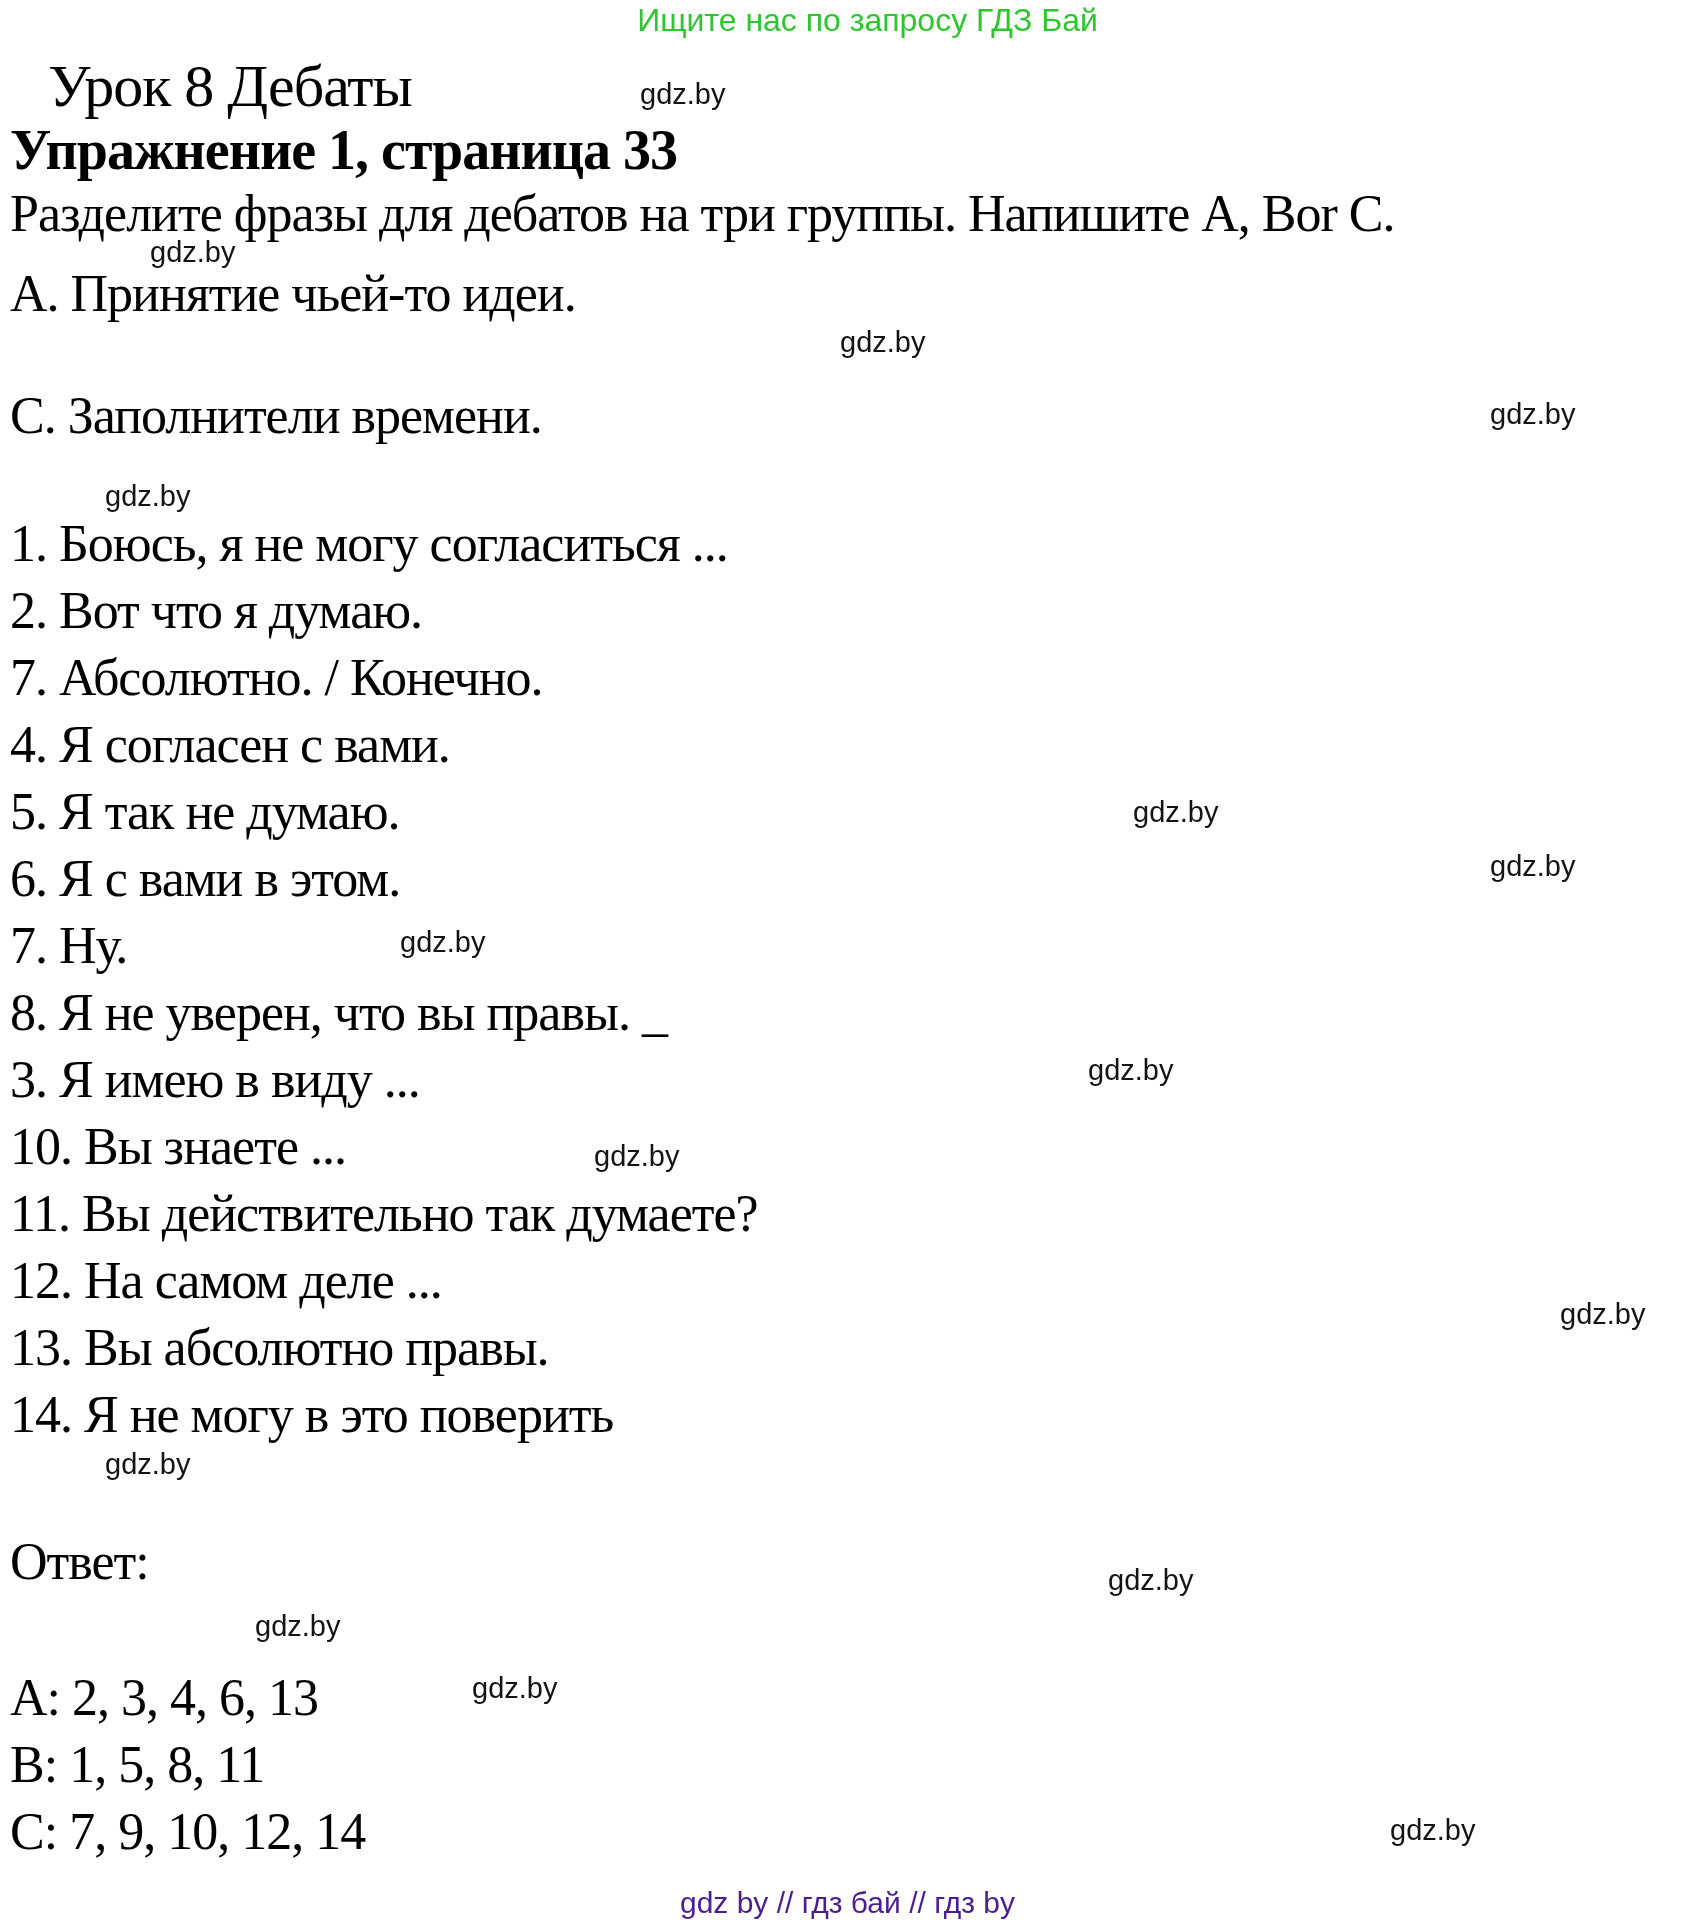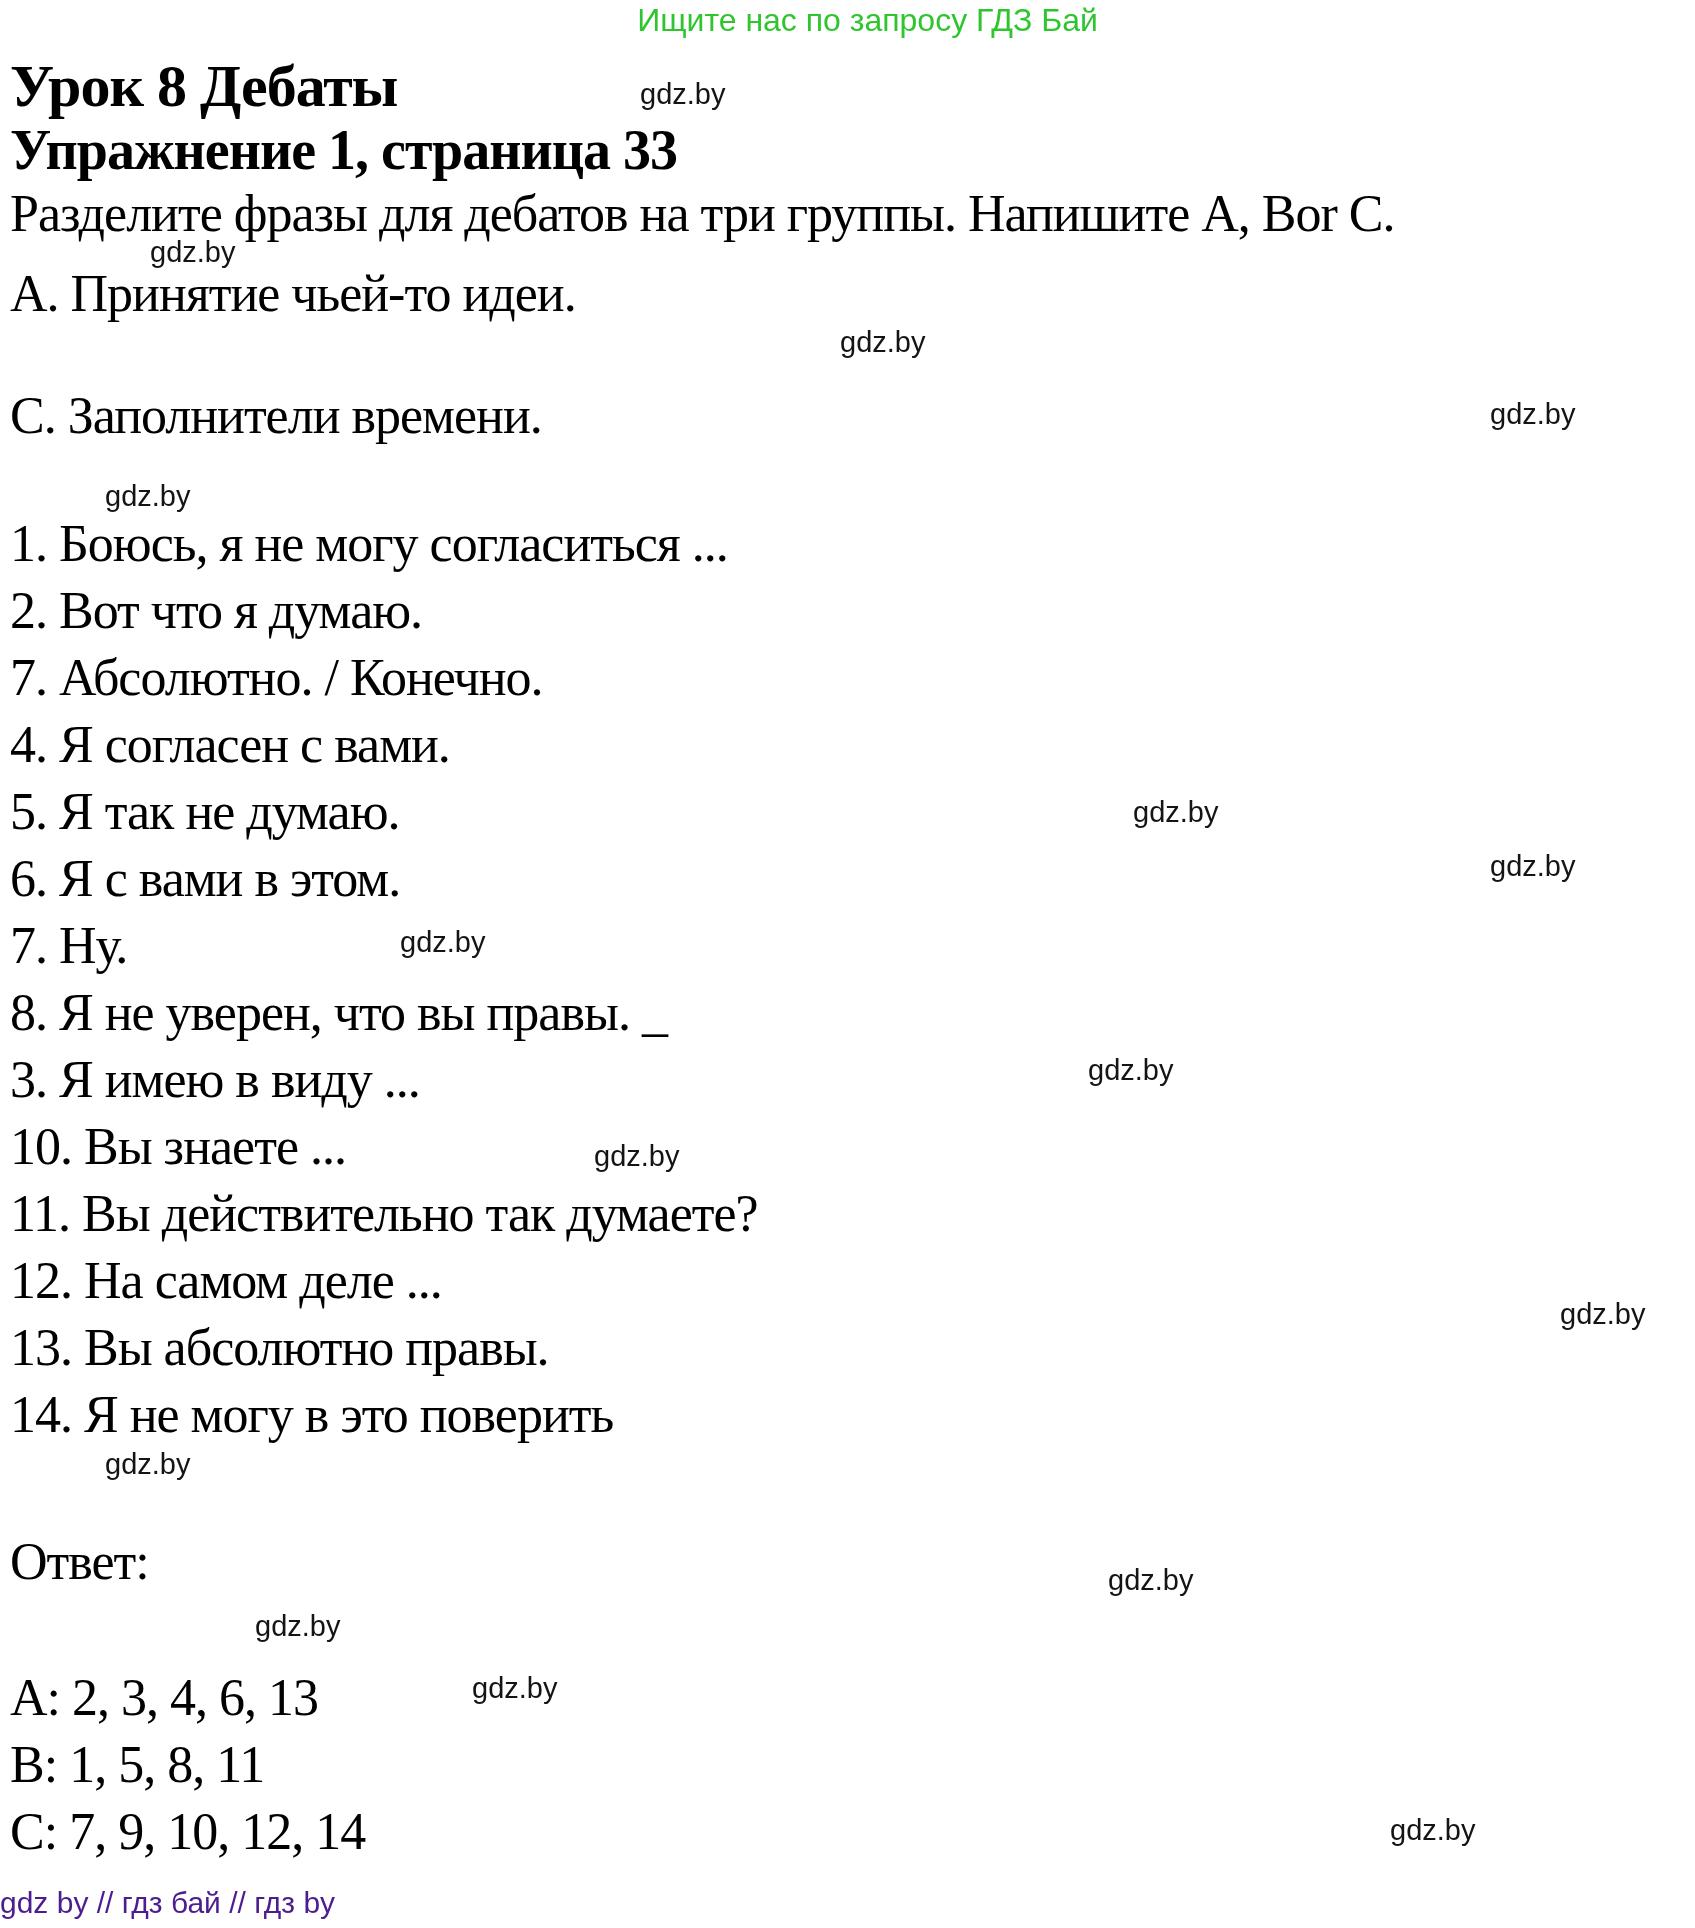--- a/index.html
+++ b/index.html
@@ -13,21 +13,21 @@
     overflow: hidden;
   }
   .line {
     position: absolute;
     left: 10px;
     white-space: nowrap;
     line-height: 1.15;
     letter-spacing: -1px;
   }
   .body-text  { font-size: 52px; }
-  .title-text { font-size: 60px; font-weight: bold; }
+  .title-text { font-size: 60px; font-weight: normal; margin-left: 38px; }
   .sub-text   { font-size: 56px; font-weight: bold; }
   .promo {
     position: absolute;
     top: 2px; left: 0; right: 0;
     text-align: center;
     font-family: "Liberation Sans", sans-serif;
     font-size: 32px;
     color: #2fc52f;
     white-space: nowrap;
     padding-left: 40px;
@@ -37,21 +37,21 @@
     font-family: "Liberation Sans", sans-serif;
     font-size: 29px;
     color: #141414;
     white-space: nowrap;
     line-height: 1;
     text-align: center;
   }
   .footer {
     position: absolute;
     top: 1886px; left: 0; right: 0;
-    text-align: left;
+    text-align: center;
     font-family: "Liberation Sans", sans-serif;
     font-size: 30px;
     color: #4c1d8f;
     white-space: nowrap;
   }
 </style>
 </head>
 <body>
 
 <div class="page">

